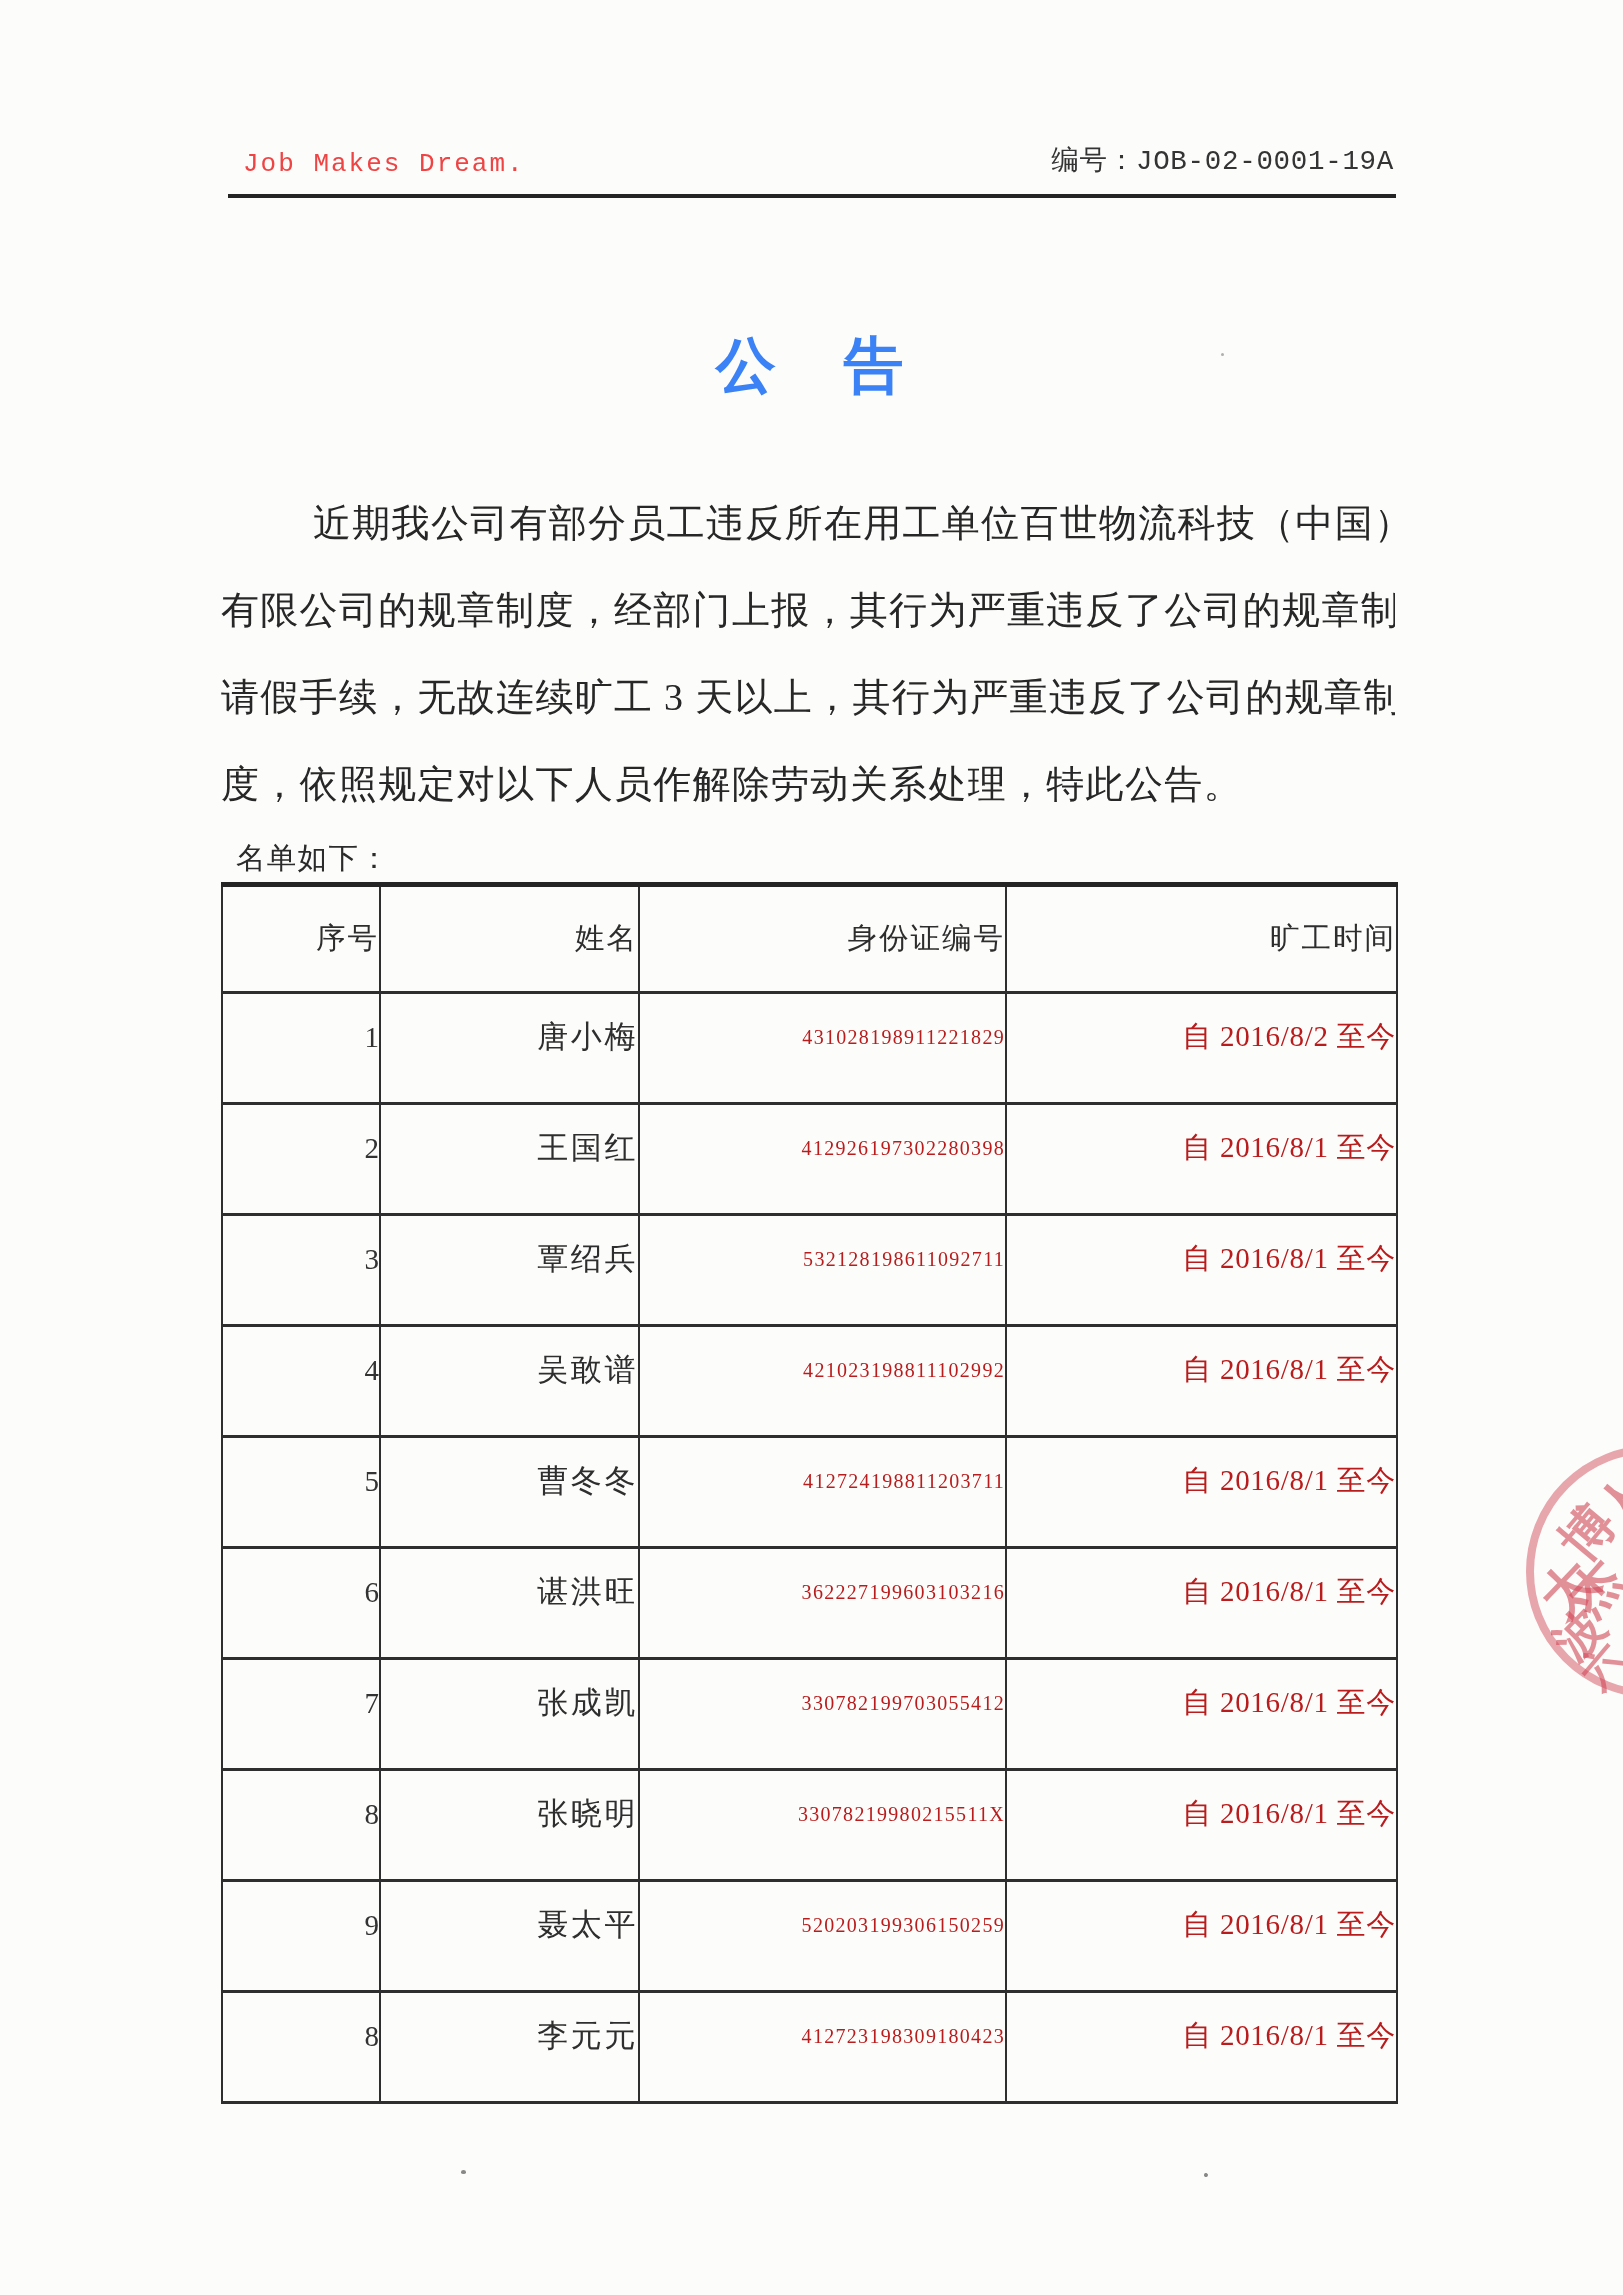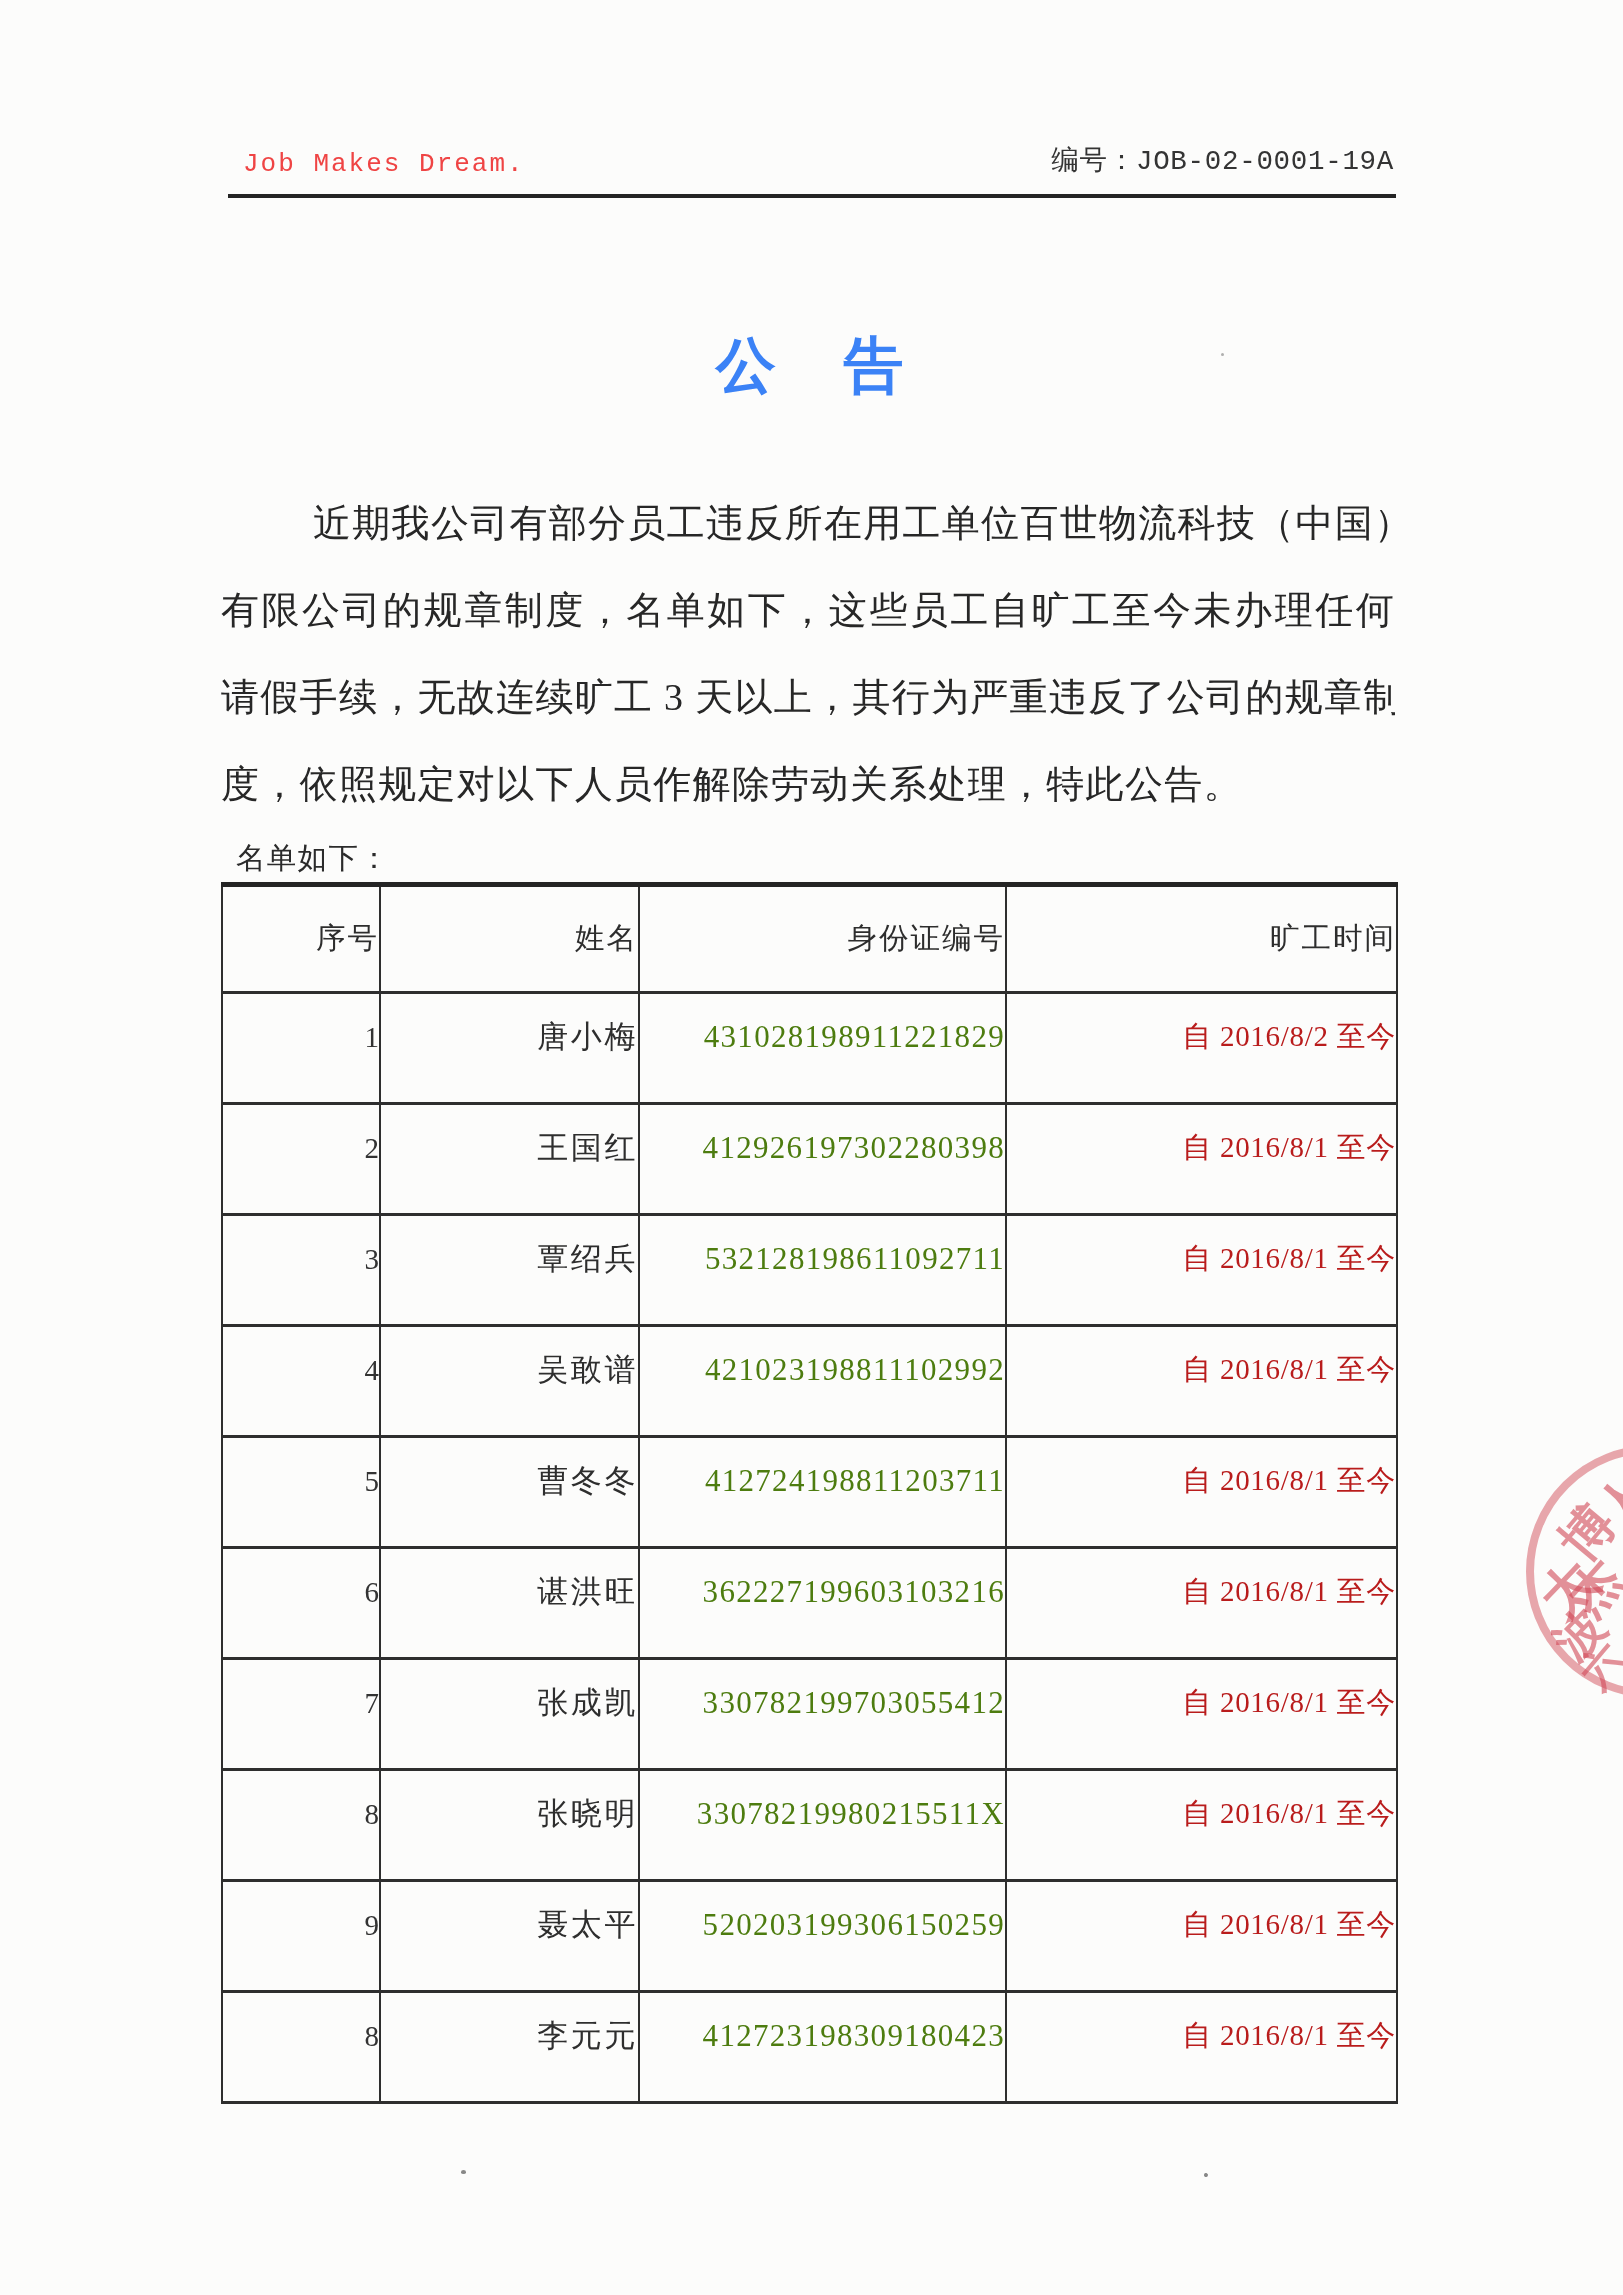--- a/index.html
+++ b/index.html
@@ -68,21 +68,21 @@
     border:solid #2e2e2e; border-width:3.3px 2px;
     text-align:right; vertical-align:middle;
     padding:0; overflow:hidden;
   }
   .roster thead tr { height:108px; }
   .roster tbody tr { height:111px; }
   .roster th { font-weight:normal; font-size:29.5px; color:#2d2d2d; letter-spacing:2px; }
   .roster td { padding-bottom:22px; }
   td.col-no   { font-size:29px; color:#333; }
   td.col-name { font-size:31px; letter-spacing:2.6px; color:#2e2e2e; }
-  td.col-id   { font-size:31px; letter-spacing:1.3px; color:#4d7c0f; }
+  td.col-id   { font-size:20px; letter-spacing:1.3px; color:#b91c1c; }
   td.col-date { font-size:29px; letter-spacing:0.7px; color:#b91c1c; }
 
   
   .stamp {
     position:absolute; left:1526px; top:1445px;
     width:253px; height:253px; box-sizing:border-box;
     border:8.5px solid rgba(214,95,106,0.55);
     border-radius:50%;
     filter:blur(0.4px);
   }
@@ -111,21 +111,21 @@
 <div class="page">
 
   <div class="hdr-left">Job Makes Dream.</div>
   <div class="hdr-right">编号：JOB-02-0001-19A</div>
   <div class="hdr-rule"></div>
 
   <h1 class="doc-title">公　告</h1>
 
   <div class="body-text">
     <div class="body-line indent">近期我公司有部分员工违反所在用工单位百世物流科技（中国）</div>
-    <div class="body-line">有限公司的规章制度，名单如下，这些员工自旷工至今未办理任何</div>
+    <div class="body-line">有限公司的规章制度，经部门上报，其行为严重违反了公司的规章制</div>
     <div class="body-line">请假手续，无故连续旷工 3 天以上，其行为严重违反了公司的规章制</div>
     <div class="body-line last">度，依照规定对以下人员作解除劳动关系处理，特此公告。</div>
   </div>
 
   <div class="list-intro">名单如下：</div>
 
   <table class="roster">
     <colgroup>
       <col style="width:158px">
       <col style="width:259px">

